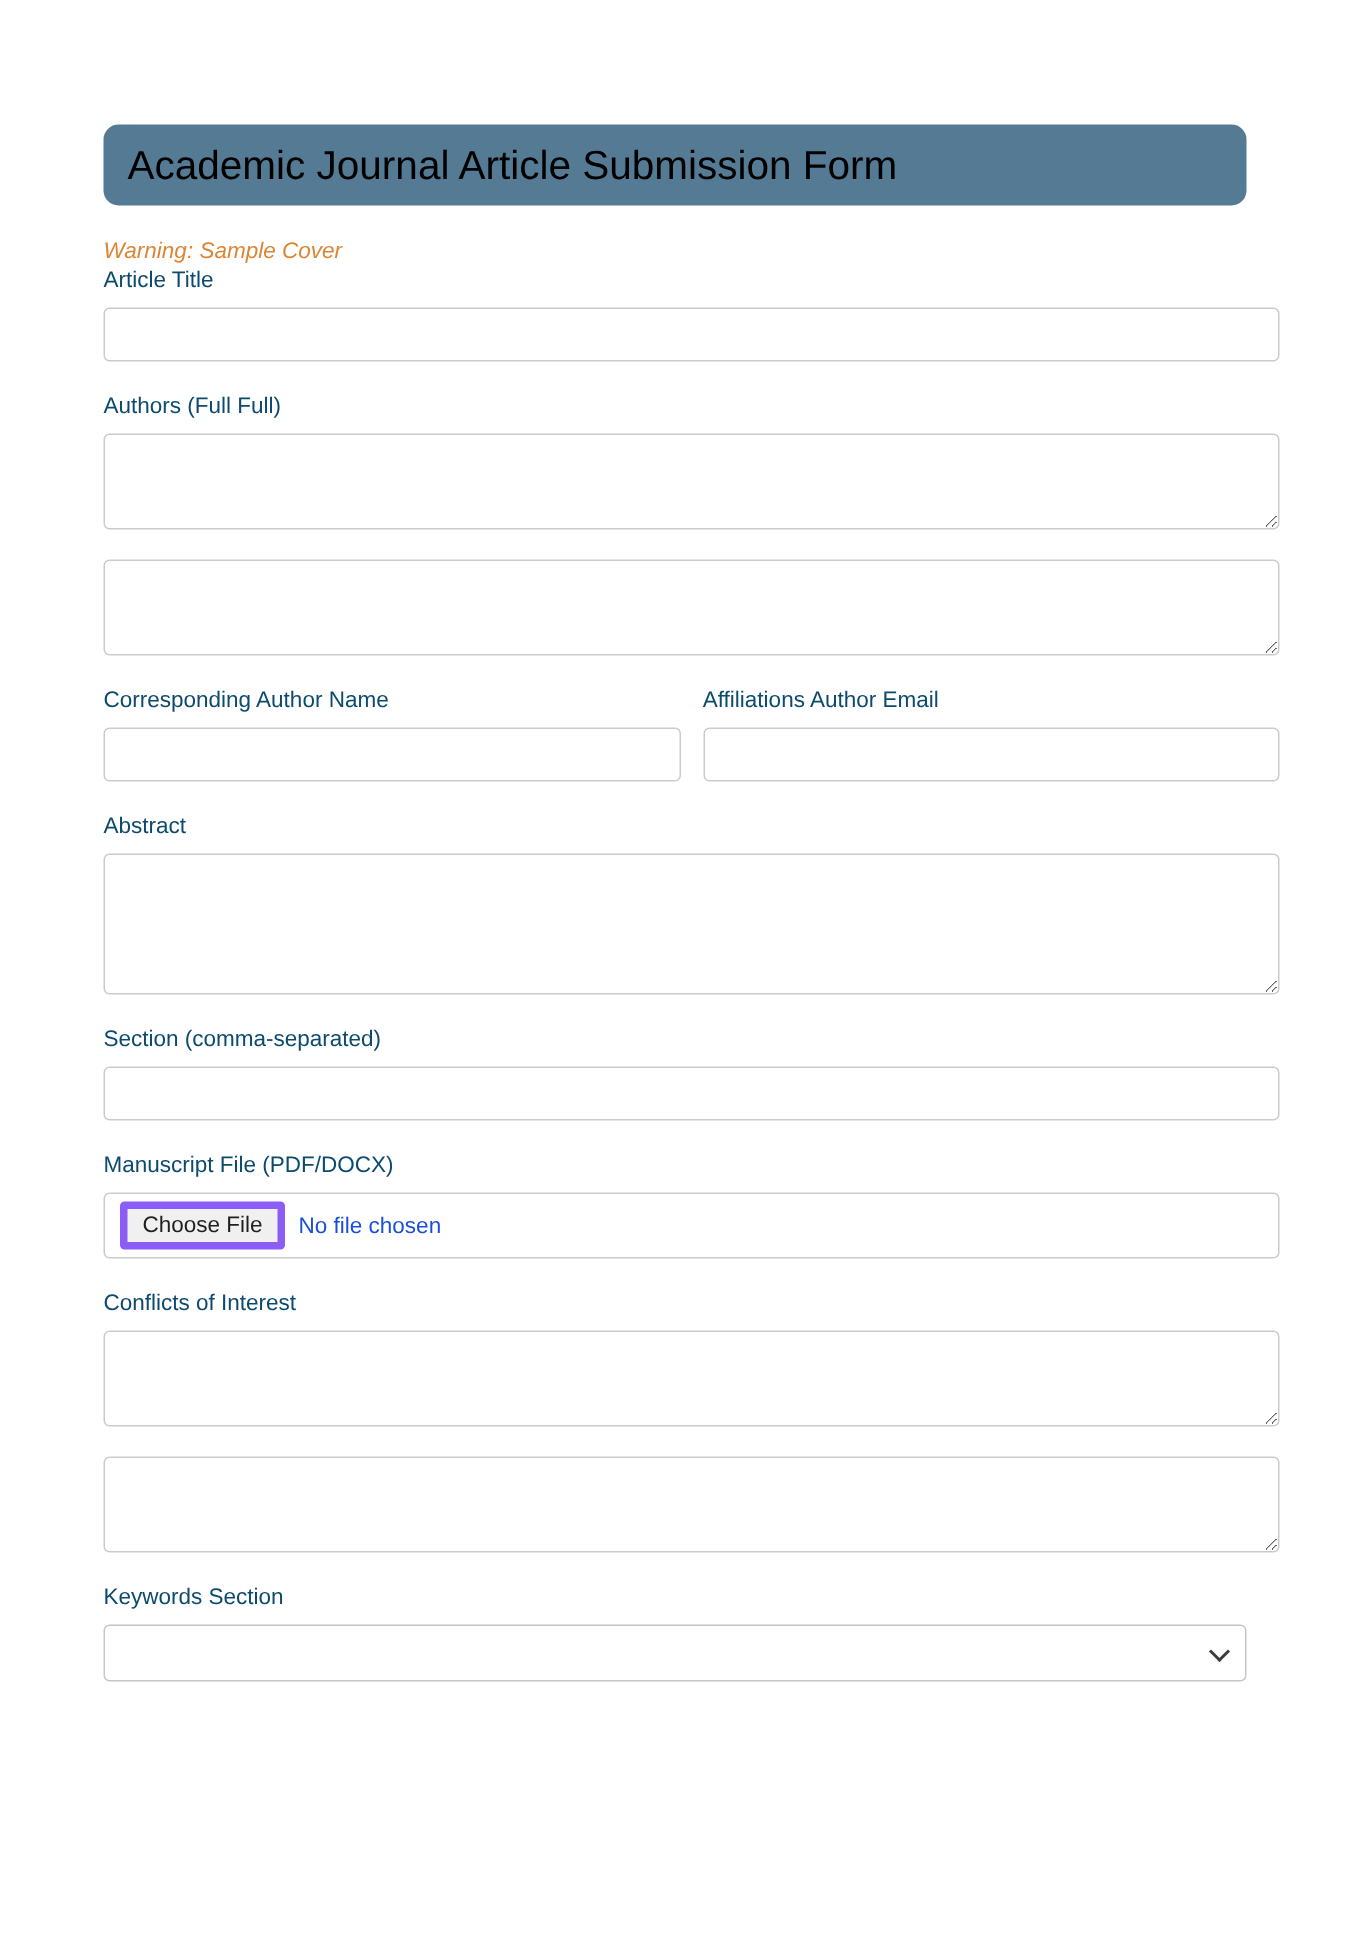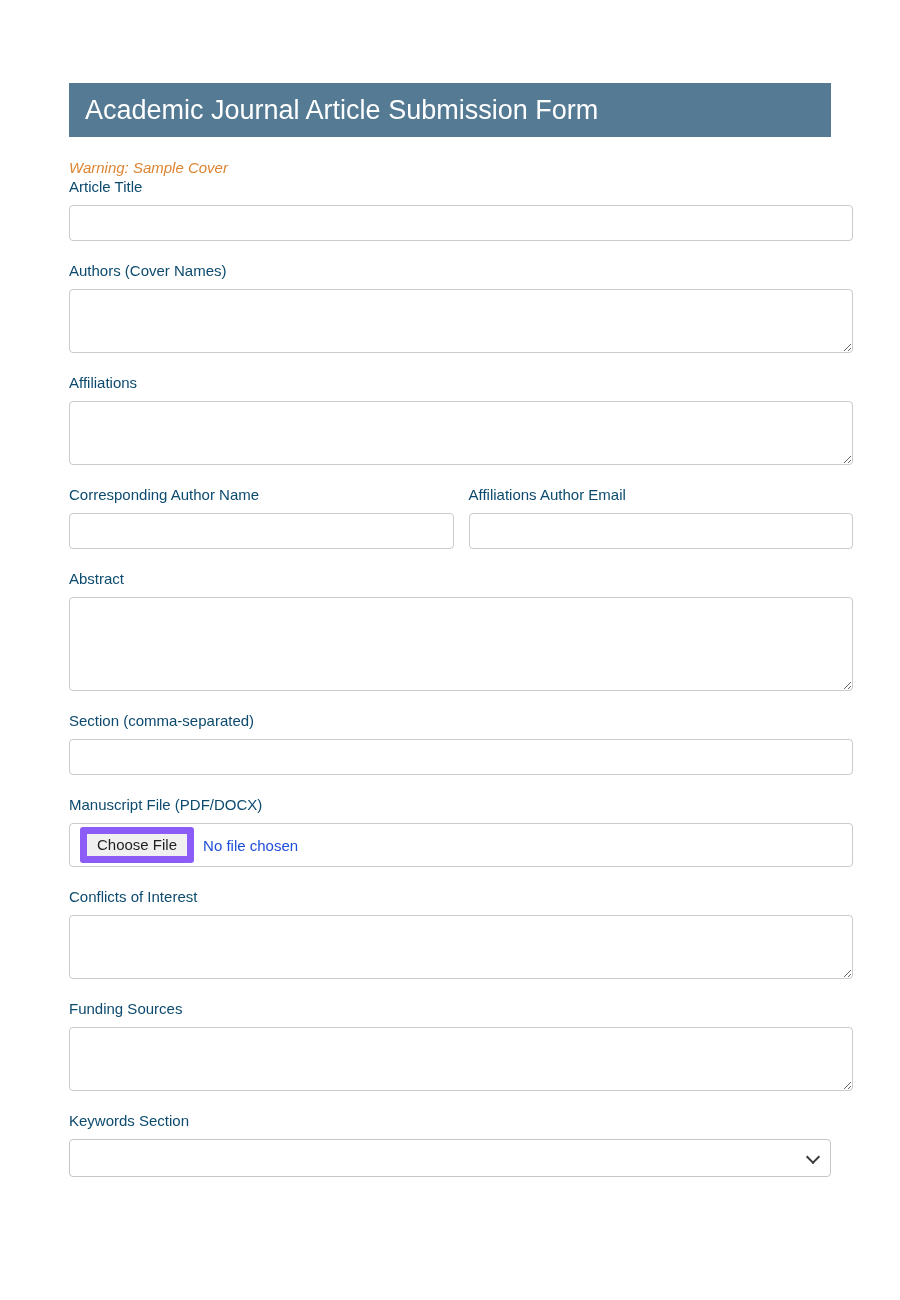--- a/index.html
+++ b/index.html
@@ -8,26 +8,26 @@
     font-family:"Liberation Sans", sans-serif;
   }
   .container {
     width:762px;
     margin:0 auto;
     padding-top:83px;
     padding-bottom:24px;
   }
   .form-header {
     background:#557a94;
-    color:#ffffff;
+    color:#000000;
     font-size:27px;
     font-weight:400;
     line-height:30px;
     padding:12px 16px;
-    border-radius:0;
+    border-radius:10px;
     margin-bottom:21px;
   }
   .warning {
     color:#dd8533;
     font-style:italic;
     font-size:15px;
     line-height:19px;
   }
   .field-group { margin-bottom:20px; }
   .field-label {
@@ -63,21 +63,21 @@
   .two-col { display:flex; gap:37px; }
   .two-col .col { flex:1; min-width:0; }
   .file-box {
     padding:9px 10px;
     height:24px;
     display:flex;
     align-items:center;
   }
   .choose-file-btn {
     background:#f0f0f0;
-    border:7px solid #8b5cf6;
+    border:5px solid #8b5cf6;
     border-radius:3px;
     color:#1f1f1f;
     font-size:15px;
     line-height:16px;
     padding:3px 10px;
     display:inline-block;
     cursor:default;
   }
   .file-status {
     color:#1d4ed8;
@@ -119,26 +119,25 @@
   <h1 class="form-header">Academic Journal Article Submission Form</h1>
 
   <p class="warning">Warning: Sample Cover</p>
 
   <div class="field-group">
     <label class="field-label">Article Title</label>
     <input type="text" class="text-input" value="" style="">
   </div>
 
   <div class="field-group">
-    <label class="field-label">Authors (Cover Names)</label>
+    <label class="field-label">Authors (Full Full)</label>
     <textarea class="text-area ta-std" style=""></textarea>
   </div>
 
   <div class="field-group">
-    <label class="field-label">Affiliations</label>
     <textarea class="text-area ta-std" style=""></textarea>
   </div>
 
   <div class="field-group two-col">
     <div class="col">
       <label class="field-label">Corresponding Author Name</label>
       <input type="text" class="text-input" value="" style="">
     </div>
     <div class="col">
       <label class="field-label">Affiliations Author Email</label>
@@ -164,21 +163,20 @@
     </div>
   </div>
 
 
   <div class="field-group">
     <label class="field-label">Conflicts of Interest</label>
     <textarea class="text-area ta-std" style=""></textarea>
   </div>
 
   <div class="field-group">
-    <label class="field-label">Funding Sources</label>
     <textarea class="text-area ta-std" style=""></textarea>
   </div>
 
   <div class="field-group">
     <label class="field-label">Keywords Section</label>
     <div class="select-wrap">
       <select class="journal-select">
         <option></option>
       </select>
       <span class="chevron"></span>

